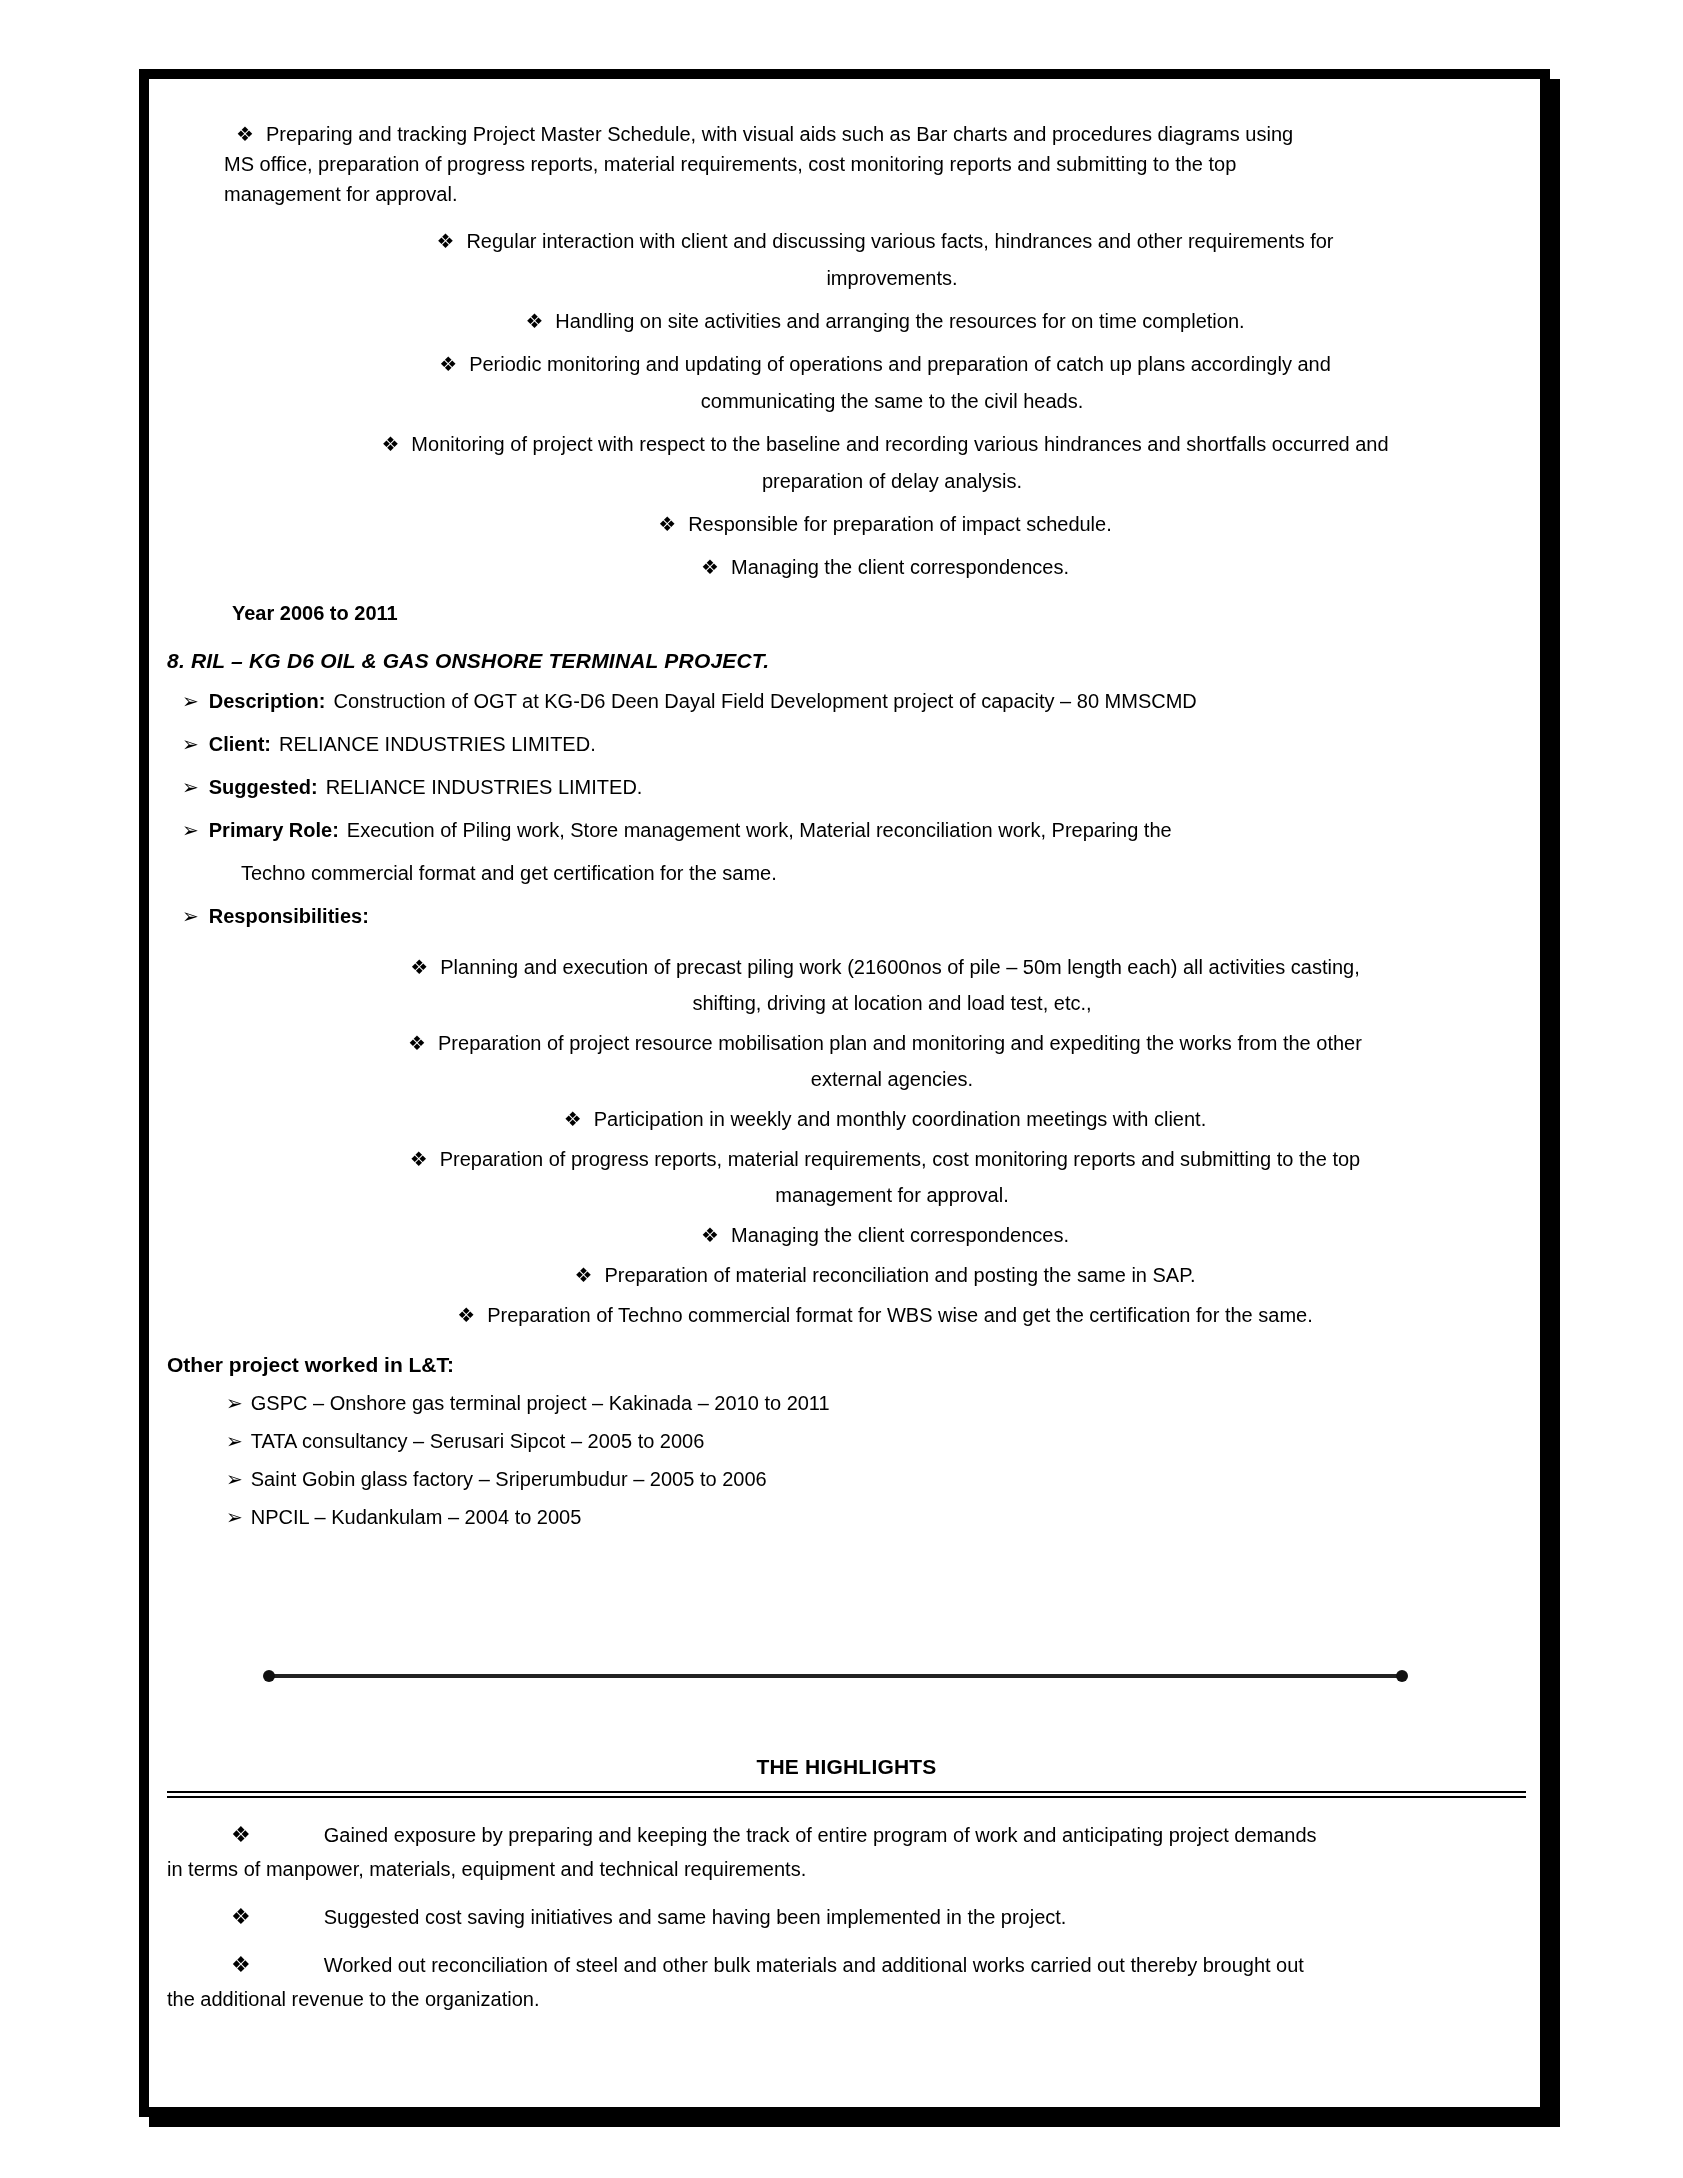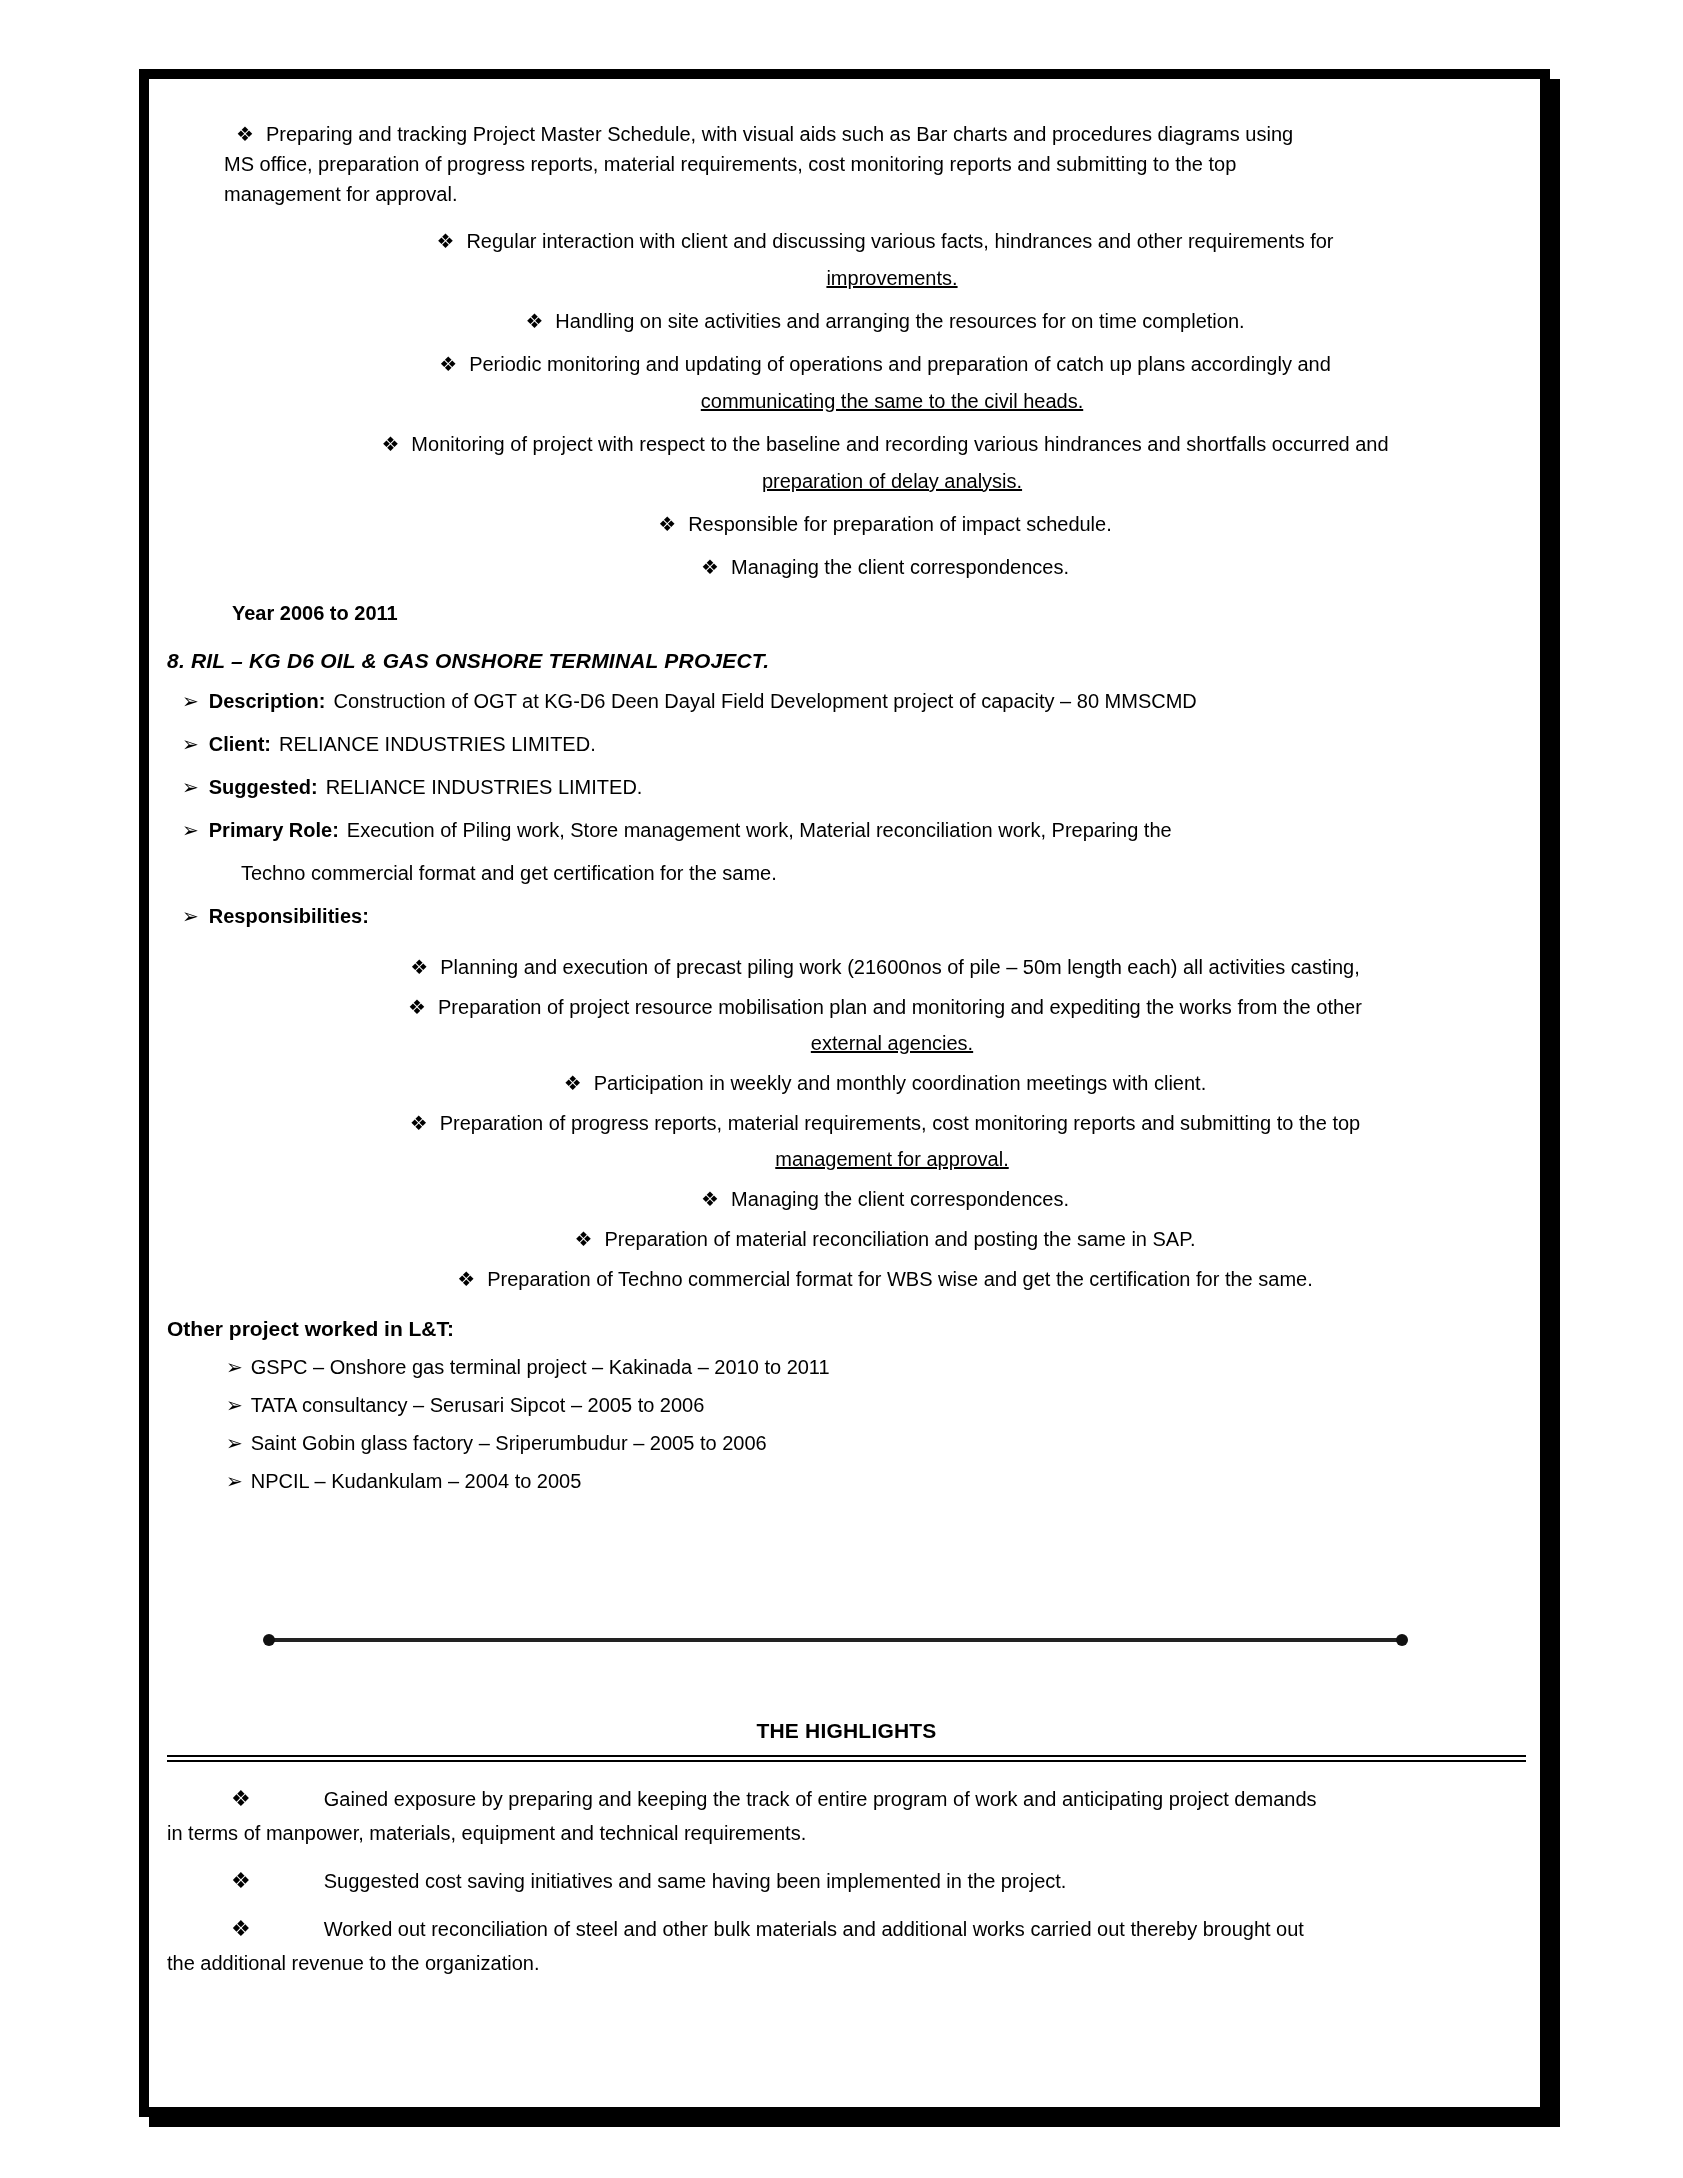--- a/index.html
+++ b/index.html
@@ -17,21 +17,21 @@
     box-sizing:content-box;overflow:hidden;
   }
   .content{padding:40px 14px 0 18px;}
 
   
   .p-tight{margin:0 0 14px 69px;line-height:30px;}
   .p-tight .cont{margin-left:-12px;}
 
   
   .bullet{margin:0 0 6px 77px;line-height:37px;text-align:center;}
-  .bullet .cont{margin-left:14px;text-decoration:underline;}
+  .bullet .cont{margin-left:14px;}
   .bullet .glyph{margin-right:12px;}
   .p-tight .glyph{margin-right:12px;}
 
   .resp .bullet{line-height:36px;margin-bottom:4px;}
 
   .year{font-weight:bold;margin:16px 0 24px 65px;}
 
   .proj-title{font-weight:bold;font-size:21px;margin:0 0 10px 0;letter-spacing:0.2px;font-style:italic;}
 
   .detail{margin:0 0 6px 15px;line-height:37px;}
@@ -124,20 +124,21 @@
     </div>
     <div class="detail-cont">Techno commercial format and get certification for the same.</div>
 
     <div class="detail">
       <span class="arrow">➢</span><span class="dlabel">Responsibilities:</span>
     </div>
 
     <div class="resp">
       <div class="bullet">
         <div><span class="glyph">❖</span><span>Planning and execution of precast piling work (21600nos of pile – 50m length each) all activities casting,</span></div>
+        <div class="cont">shifting, driving at location and load test, etc.,</div>
       </div>
       <div class="bullet">
         <div><span class="glyph">❖</span><span>Preparation of project resource mobilisation plan and monitoring and expediting the works from the other</span></div>
         <div class="cont">external agencies.</div>
       </div>
       <div class="bullet">
         <div><span class="glyph">❖</span><span>Participation in weekly and monthly coordination meetings with client.</span></div>
       </div>
       <div class="bullet">
         <div><span class="glyph">❖</span><span>Preparation of progress reports, material requirements, cost monitoring reports and submitting to the top</span></div>

